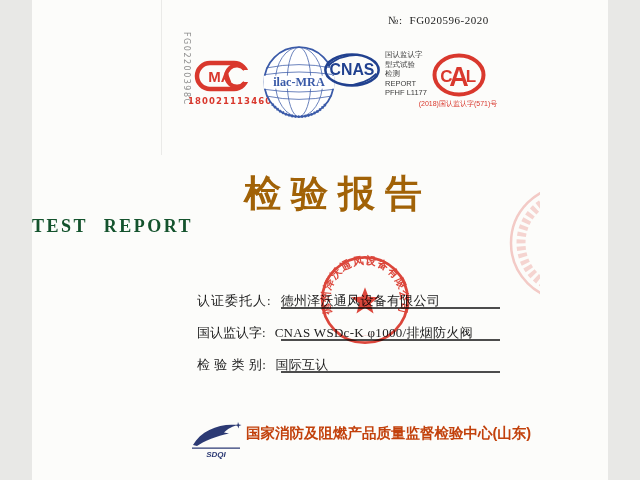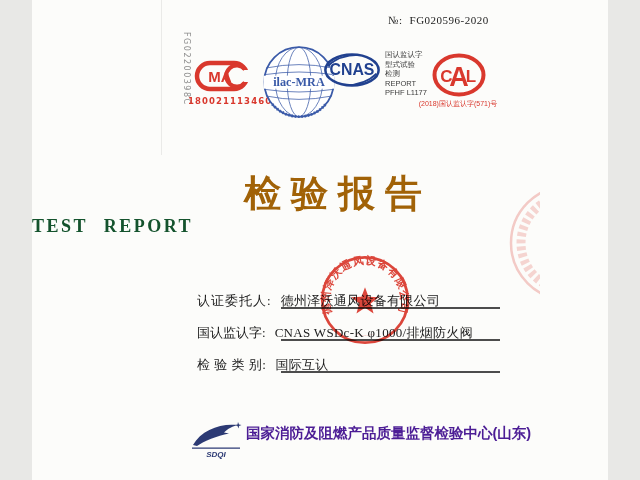--- a/index.html
+++ b/index.html
@@ -37,21 +37,21 @@
   .flabel{letter-spacing:1px;}
   .fvalue{margin-left:9px;letter-spacing:.3px;}
   .fline{position:absolute;left:249px;width:219px;height:1.5px;background:#4c4c4c;}
 
   
   .stamp-main{position:absolute;left:286px;top:253px;opacity:.92;mix-blend-mode:multiply;}
   .stamp-ghost{position:absolute;left:468px;top:183px;opacity:.8;}
 
   
   .org-cn{position:absolute;left:214px;top:424px;font-family:"Liberation Sans","DejaVu Sans",sans-serif;
-          font-weight:bold;font-size:14.5px;color:#4c1d95;letter-spacing:0;}
+          font-weight:bold;font-size:14.5px;color:#c2410c;letter-spacing:0;}
   .org-en{position:absolute;left:210px;top:448px;font-size:7.2px;color:#2c3a74;
           font-family:"Liberation Serif",serif;letter-spacing:.1px;}
 </style>
 </head>
 <body>
 
 <div id="page">
 
   <div class="scan-line"></div>
 

